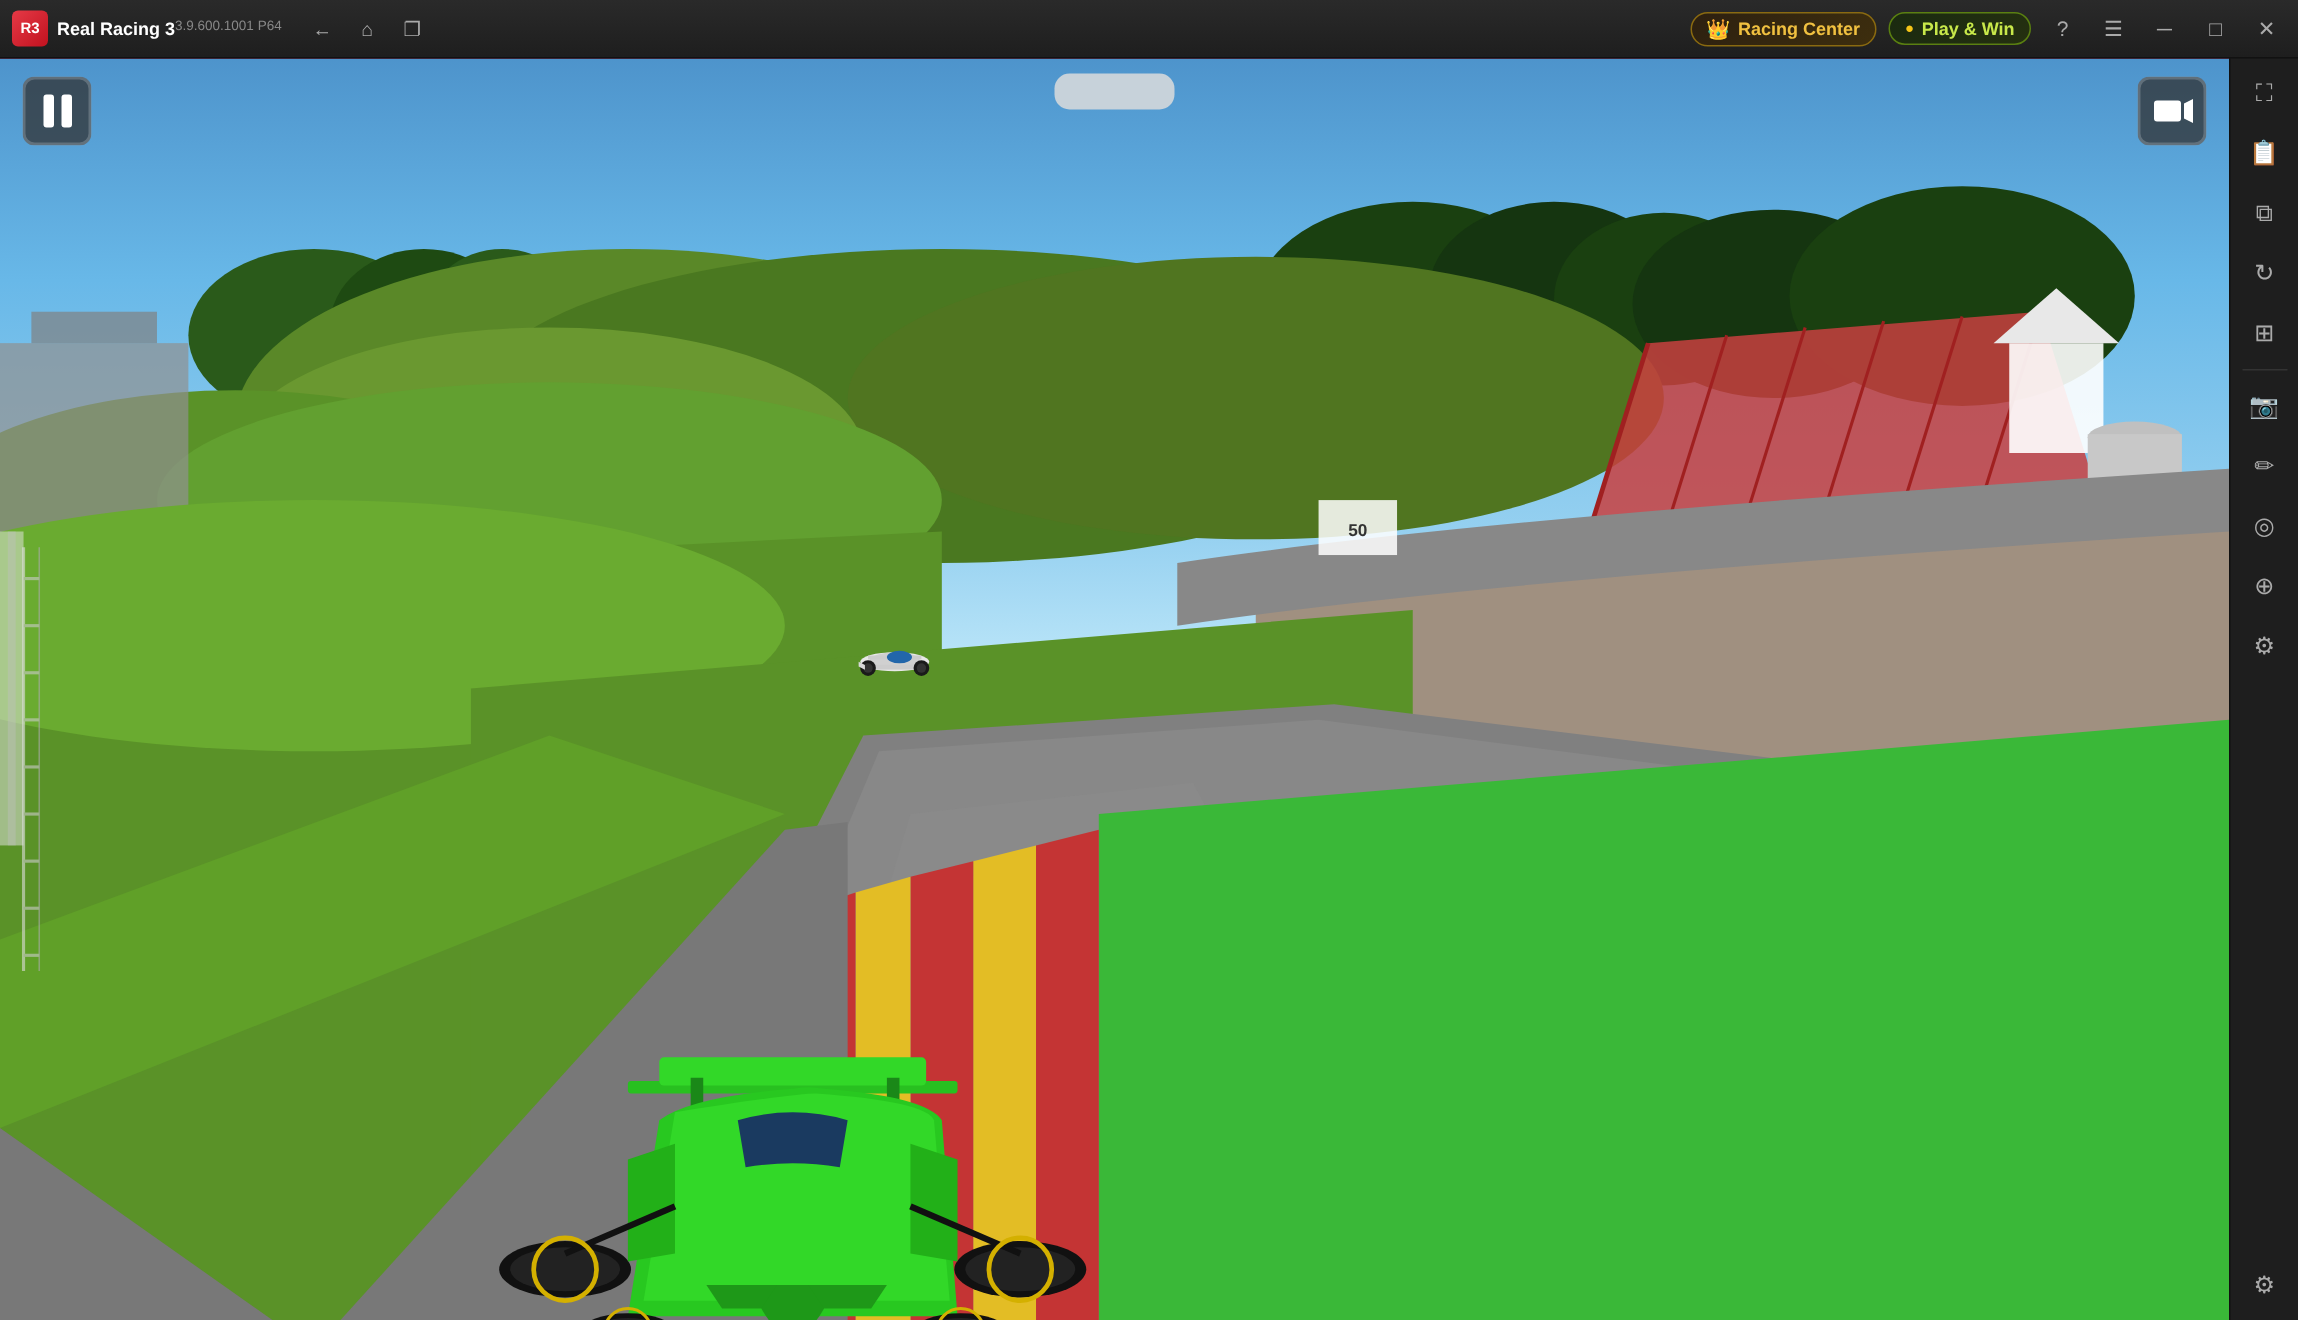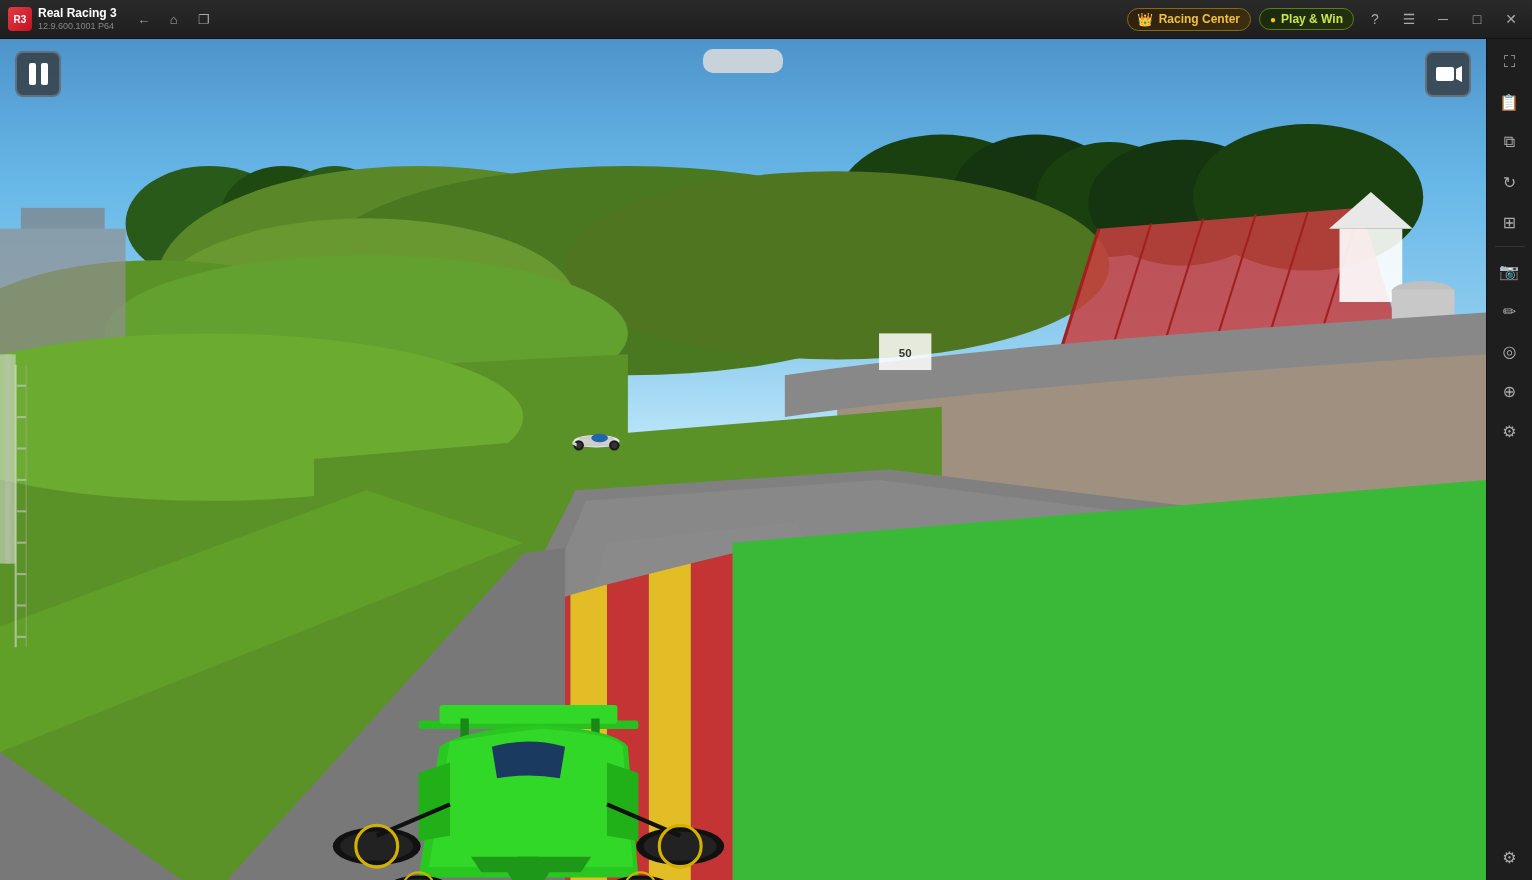--- a/index.html
+++ b/index.html
@@ -40,21 +40,21 @@
       align-items: center;
       justify-content: center;
       font-size: 10px;
       color: white;
       font-weight: bold;
       flex-shrink: 0;
     }
 
     #app-title-block {
       display: flex;
-      flex-direction: column;
+      flex-direction: row;
     }
 
     #app-name {
       color: #ffffff;
       font-size: 12px;
       font-weight: 600;
       line-height: 1.2;
     }
 
     #app-version {
@@ -271,21 +271,21 @@
     }
   </style>
 </head>
 <body>
 
 <div id="titlebar">
   <div id="app-icon-area">
     <div id="app-icon">R3</div>
     <div id="app-title-block">
       <span id="app-name">Real Racing 3</span>
-      <span id="app-version">12.9.600.1001 P64</span>
+      <span id="app-version">3.9.600.1001 P64</span>
     </div>
     <div id="nav-buttons">
       <div class="nav-btn">←</div>
       <div class="nav-btn">⌂</div>
       <div class="nav-btn">❐</div>
     </div>
   </div>
 
   <div id="titlebar-center"></div>
 

